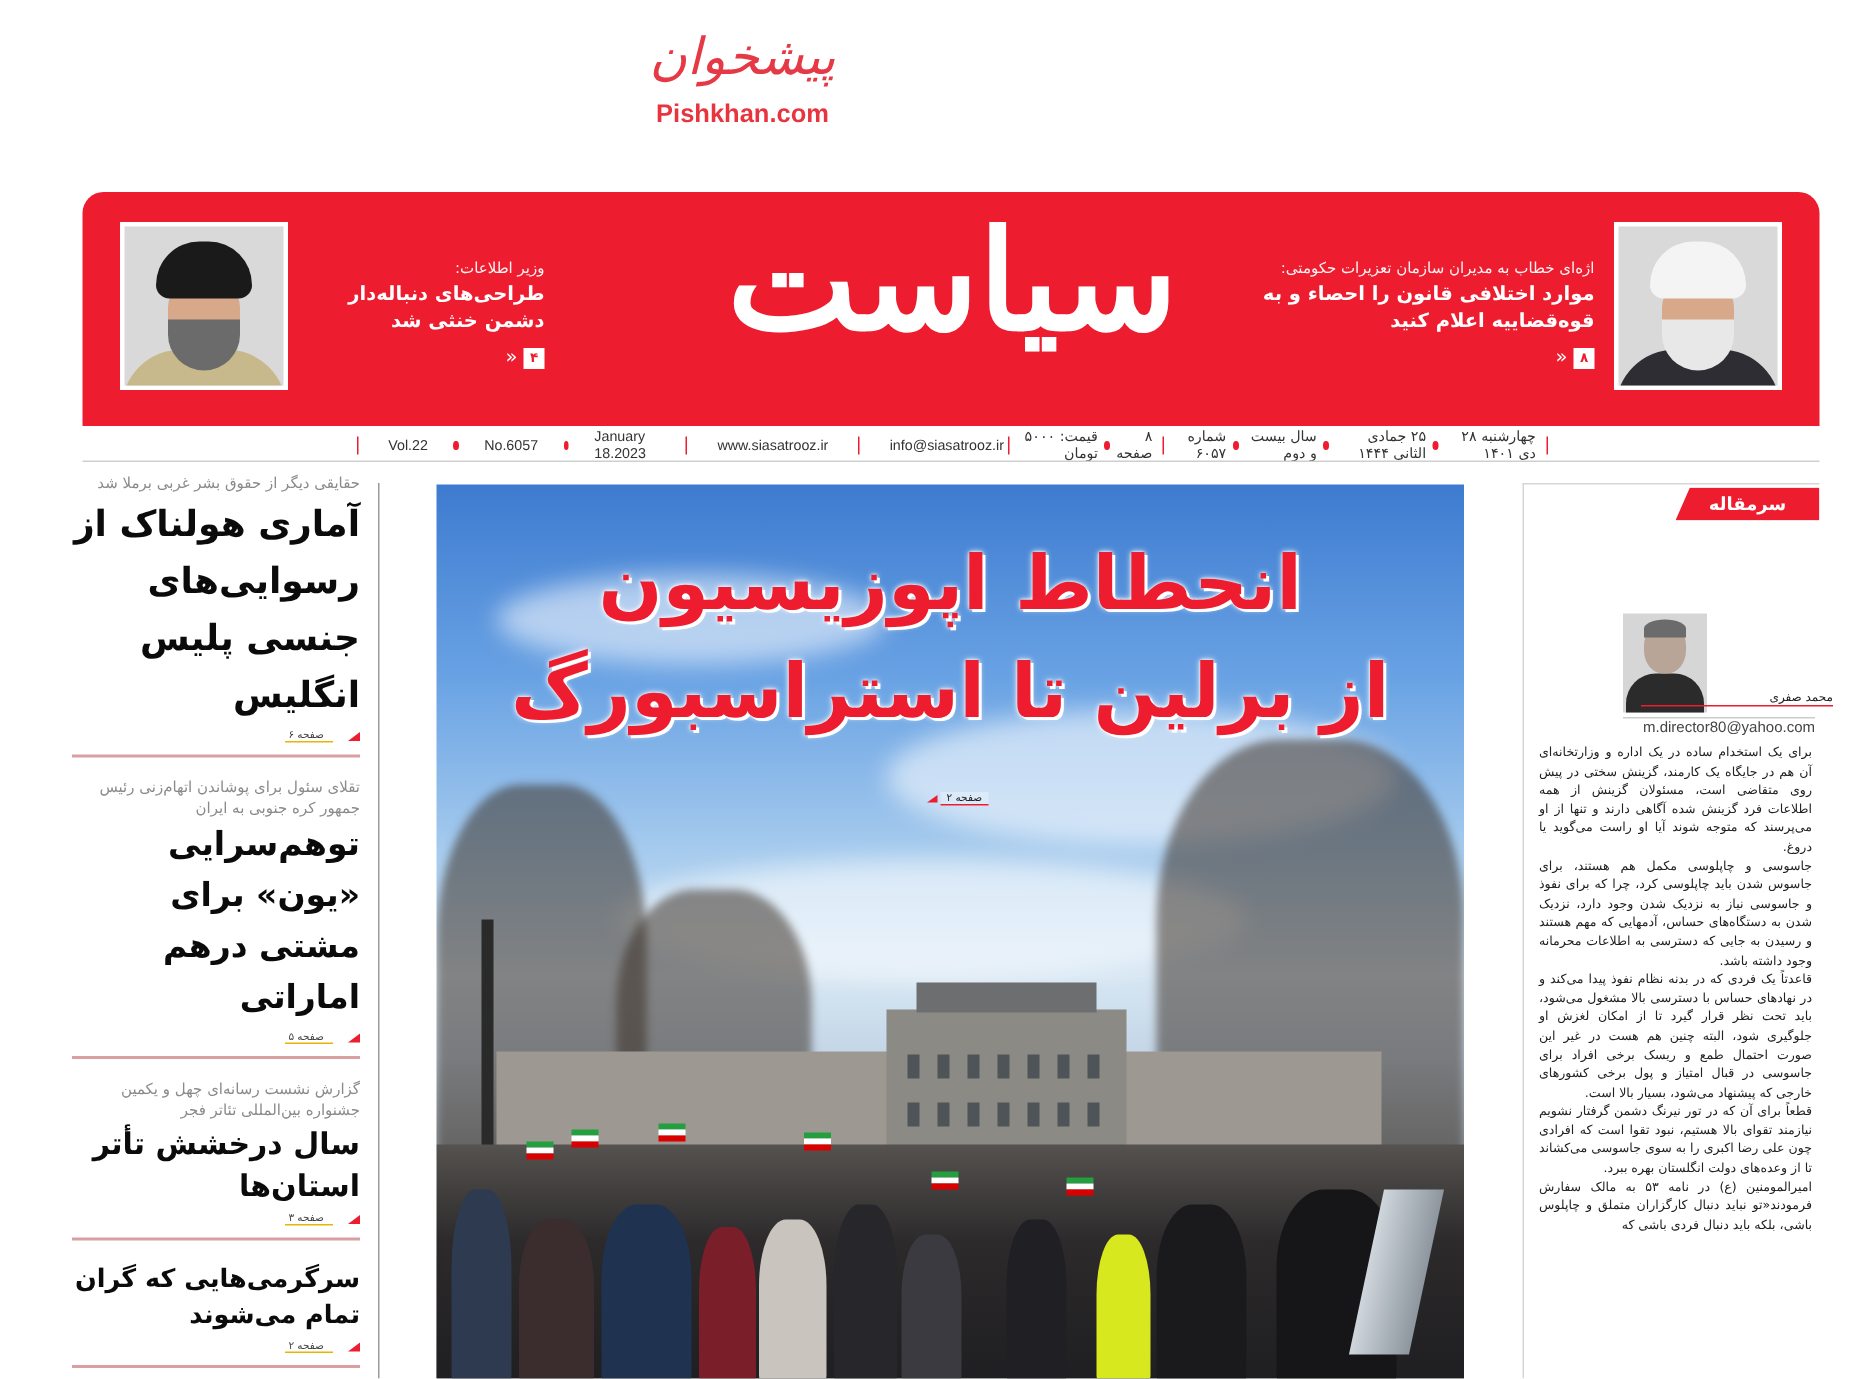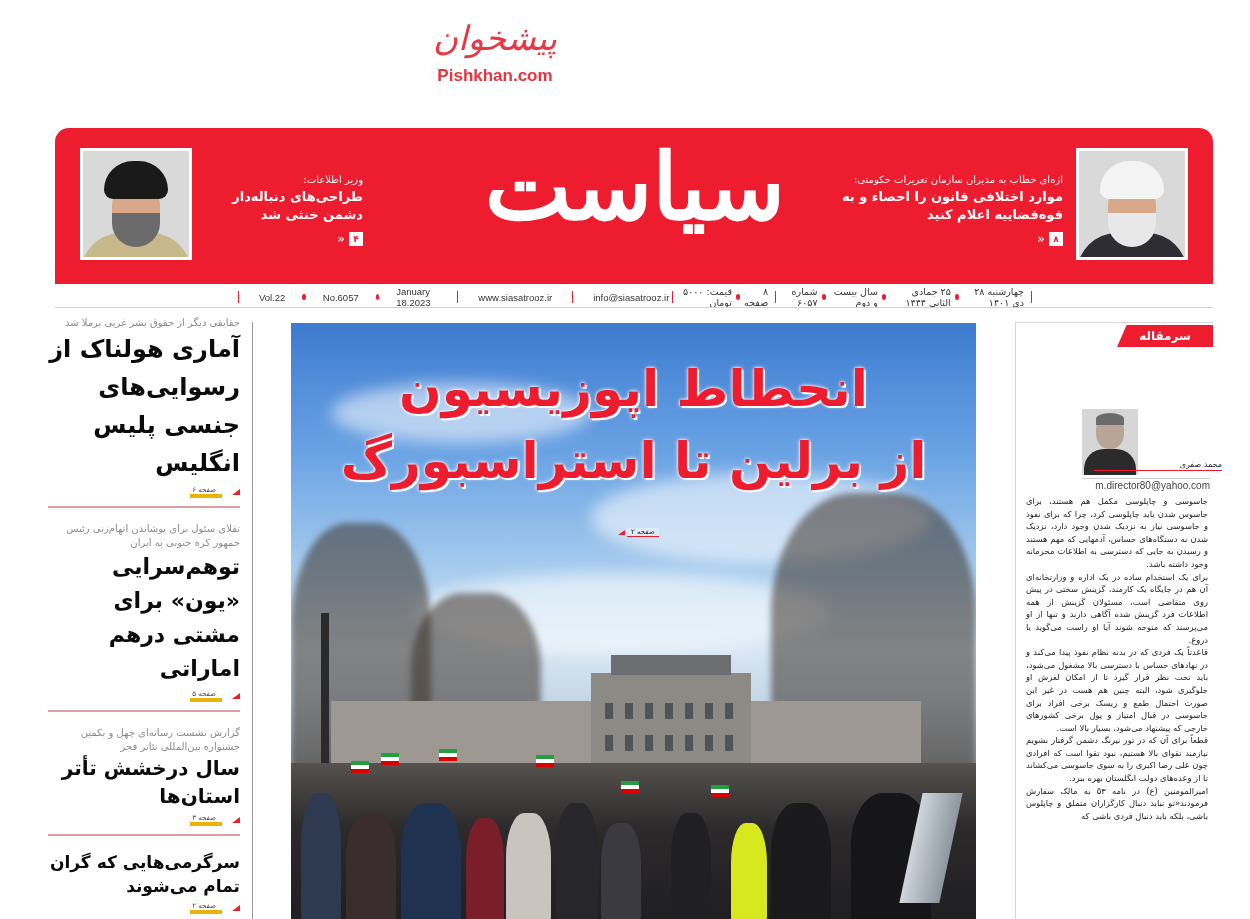--- a/index.html
+++ b/index.html
@@ -49,21 +49,21 @@
   .bar { display: inline-block; width: 1.5px; height: 12px; background: #ed1c2e; margin: 0 3px; }
   .rule { position: absolute; left: 55px; top: 307px; width: 1158px; height: 1px; background: #cfcfcf; }
 
   
   .leftcol { position: absolute; left: 48px; top: 316px; width: 192px; }
   .story { direction: rtl; text-align: right; padding-bottom: 8px; border-bottom: 2px solid #d9a0a4; margin-bottom: 14px; }
   .story .kicker { font-size: 10px; color: #8a8a8a; line-height: 14px; }
   .story .head { font-family: "DejaVu Sans", sans-serif; font-weight: bold; color: #0b0b0b; }
   .story .pg { display: flex; align-items: center; justify-content: flex-end; direction: ltr; margin-top: 4px; gap: 2px; }
   .story .pg .tri { width: 0; height: 0; border-left: 8px solid transparent; border-right: 8px solid #ed1c2e; border-top: 6px solid transparent; }
-  .story .pg .label { font-size: 7px; color: #444; border-bottom: 4px solid #eab308; padding: 0 6px 0 2px; }
+  .story .pg .label { font-size: 7px; color: #444; border-bottom: 1px solid #eab308; padding: 0 6px 0 2px; }
   .s1 .head { font-size: 24px; line-height: 38px; }
   .s2 .head { font-size: 22px; line-height: 34px; }
   .s3 .head { font-size: 20px; line-height: 28px; }
   .s4 .head { font-size: 17px; line-height: 24px; }
   .vline { position: absolute; left: 252px; top: 322px; width: 1px; height: 597px; background: #9a9a9a; }
 
   
   .mainphoto { position: absolute; left: 291px; top: 323px; width: 685px; height: 596px; overflow: hidden;
     background: linear-gradient(180deg, #3d7bd0 0%, #6aa3e4 22%, #a9cdee 42%, #d6e6f3 55%, #c3d5e6 64%, #9aa6b0 74%, #5f6266 86%, #2e2f33 100%); }
   .cloud { position: absolute; background: rgba(255,255,255,0.55); border-radius: 50%; filter: blur(8px); }
@@ -298,19 +298,19 @@
 <div class="rightcol">
   <div class="ed-tag">سرمقاله</div>
   <div class="author-photo">
     <div class="b"></div>
       <div class="h"></div>
       <div class="hair"></div>
   </div>
   <div class="author-name">محمد صفری</div>
   <div class="author-email">m.director80@yahoo.com</div>
   <div class="ed-body">
+    <p>برای یک استخدام ساده در یک اداره و وزارتخانه‌ای آن هم در جایگاه یک کارمند، گزینش سختی در پیش روی متقاضی است، مسئولان گزینش از همه اطلاعات فرد گزینش شده آگاهی دارند و تنها از او می‌پرسند که متوجه شوند آیا او راست می‌گوید یا دروغ.</p>
     <p>جاسوسی و چاپلوسی مکمل هم هستند، برای جاسوس شدن باید چاپلوسی کرد، چرا که برای نفوذ و جاسوسی نیاز به نزدیک شدن وجود دارد، نزدیک شدن به دستگاه‌های حساس، آدمهایی که مهم هستند و رسیدن به جایی که دسترسی به اطلاعات محرمانه وجود داشته باشد.</p>
-    <p>برای یک استخدام ساده در یک اداره و وزارتخانه‌ای آن هم در جایگاه یک کارمند، گزینش سختی در پیش روی متقاضی است، مسئولان گزینش از همه اطلاعات فرد گزینش شده آگاهی دارند و تنها از او می‌پرسند که متوجه شوند آیا او راست می‌گوید یا دروغ.</p>
     <p>قاعدتاً یک فردی که در بدنه نظام نفوذ پیدا می‌کند و در نهادهای حساس با دسترسی بالا مشغول می‌شود، باید تحت نظر قرار گیرد تا از امکان لغزش او جلوگیری شود، البته چنین هم هست در غیر این صورت احتمال طمع و ریسک برخی افراد برای جاسوسی در قبال امتیاز و پول برخی کشورهای خارجی که پیشنهاد می‌شود، بسیار بالا است.</p>
     <p>قطعاً برای آن که در تور نیرنگ دشمن گرفتار نشویم نیازمند تقوای بالا هستیم، نبود تقوا است که افرادی چون علی رضا اکبری را به سوی جاسوسی می‌کشاند تا از وعده‌های دولت انگلستان بهره ببرد.</p>
     <p>امیرالمومنین (ع) در نامه ۵۳ به مالک سفارش فرمودند«تو نباید دنبال کارگزاران متملق و چاپلوس باشی، بلکه باید دنبال فردی باشی که</p>
   </div>
 </div>
 
 </body></html>

